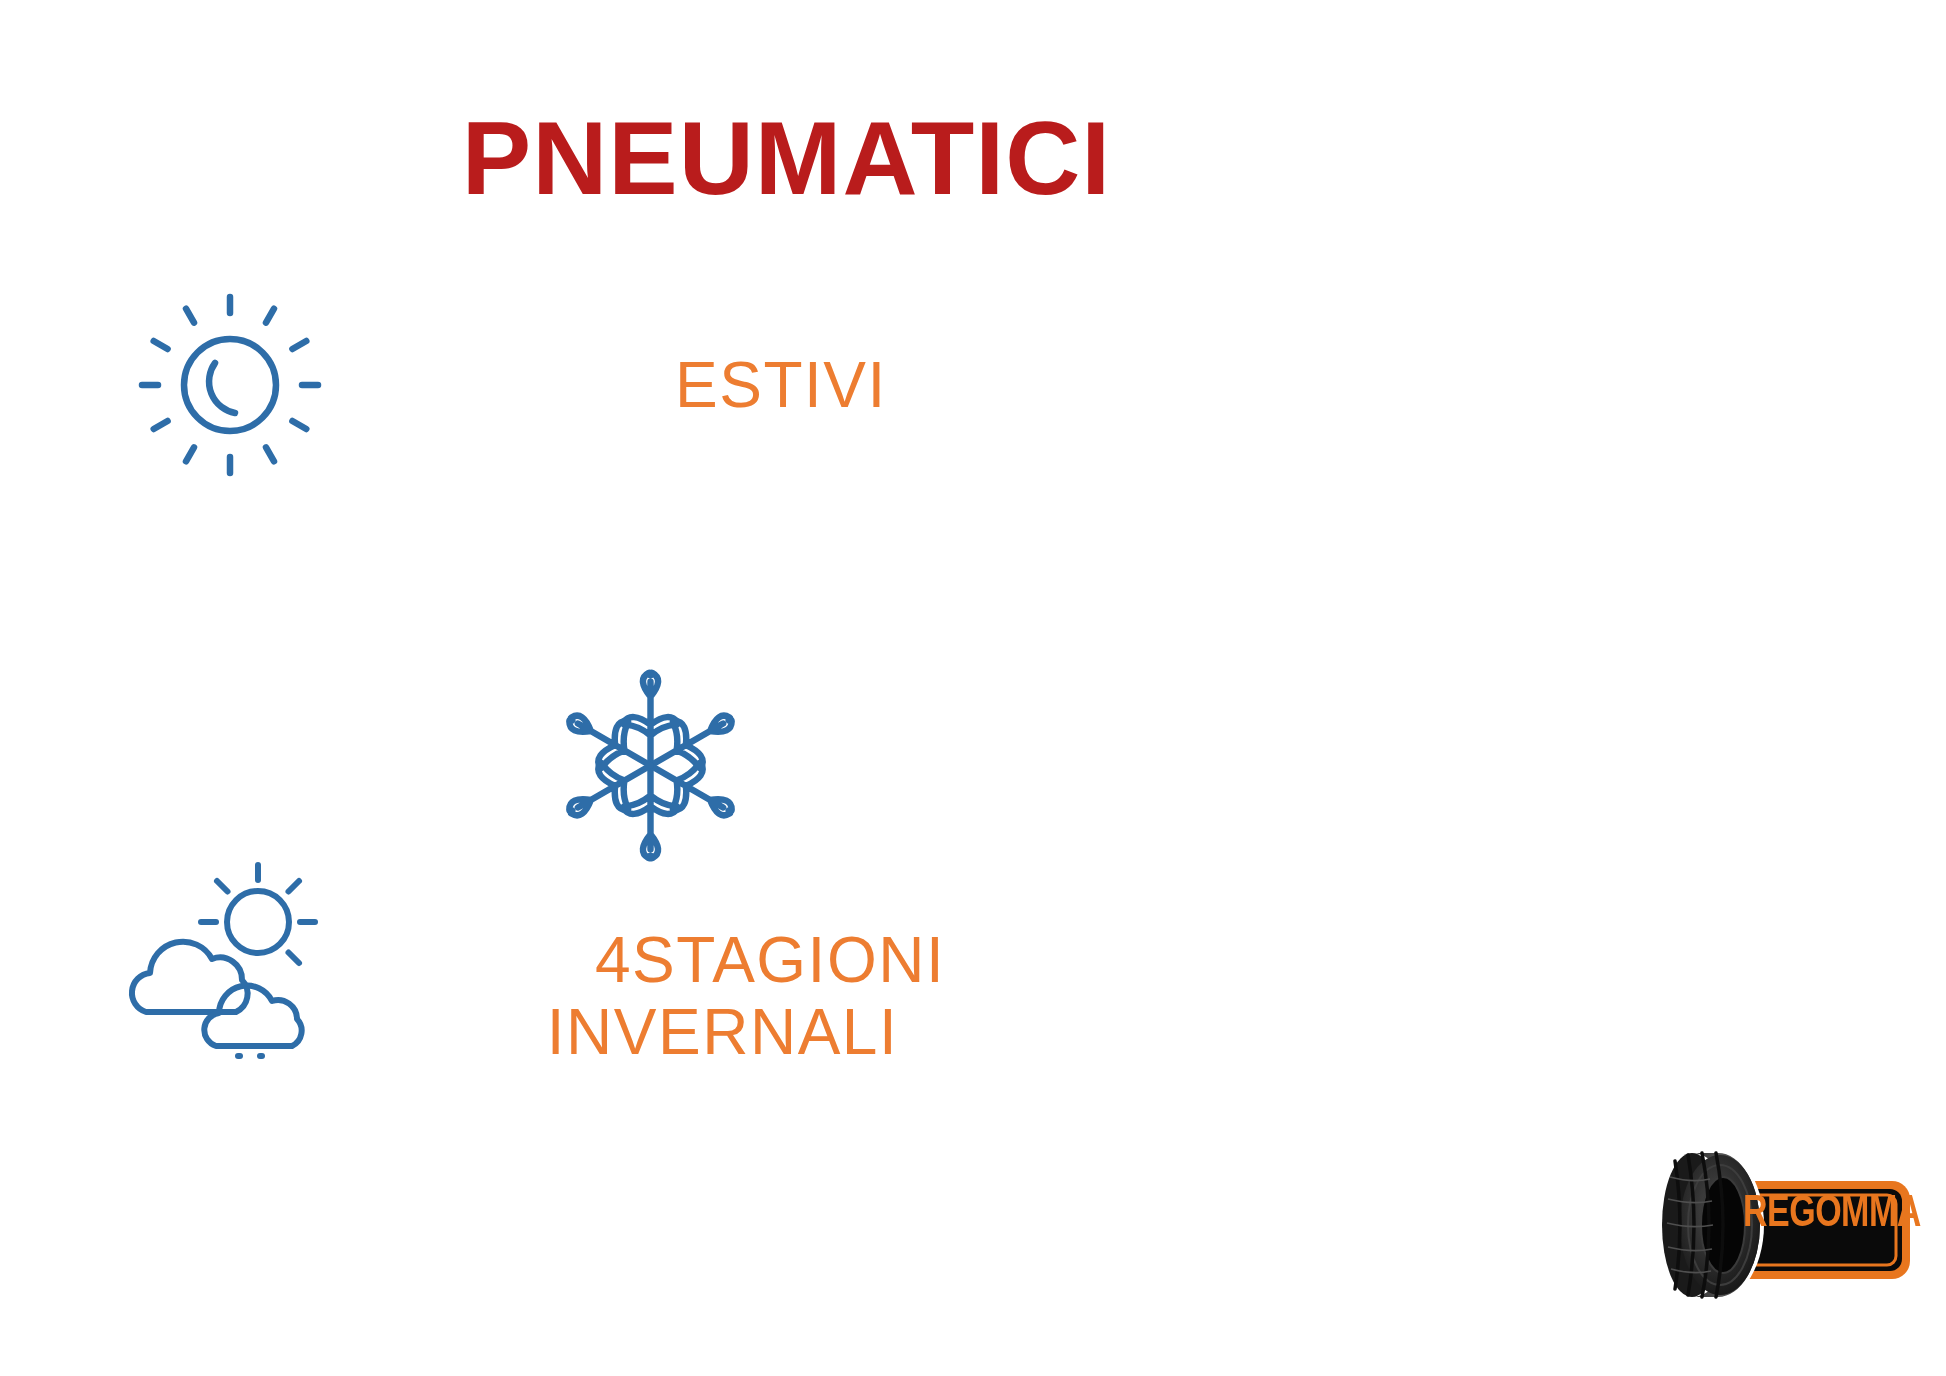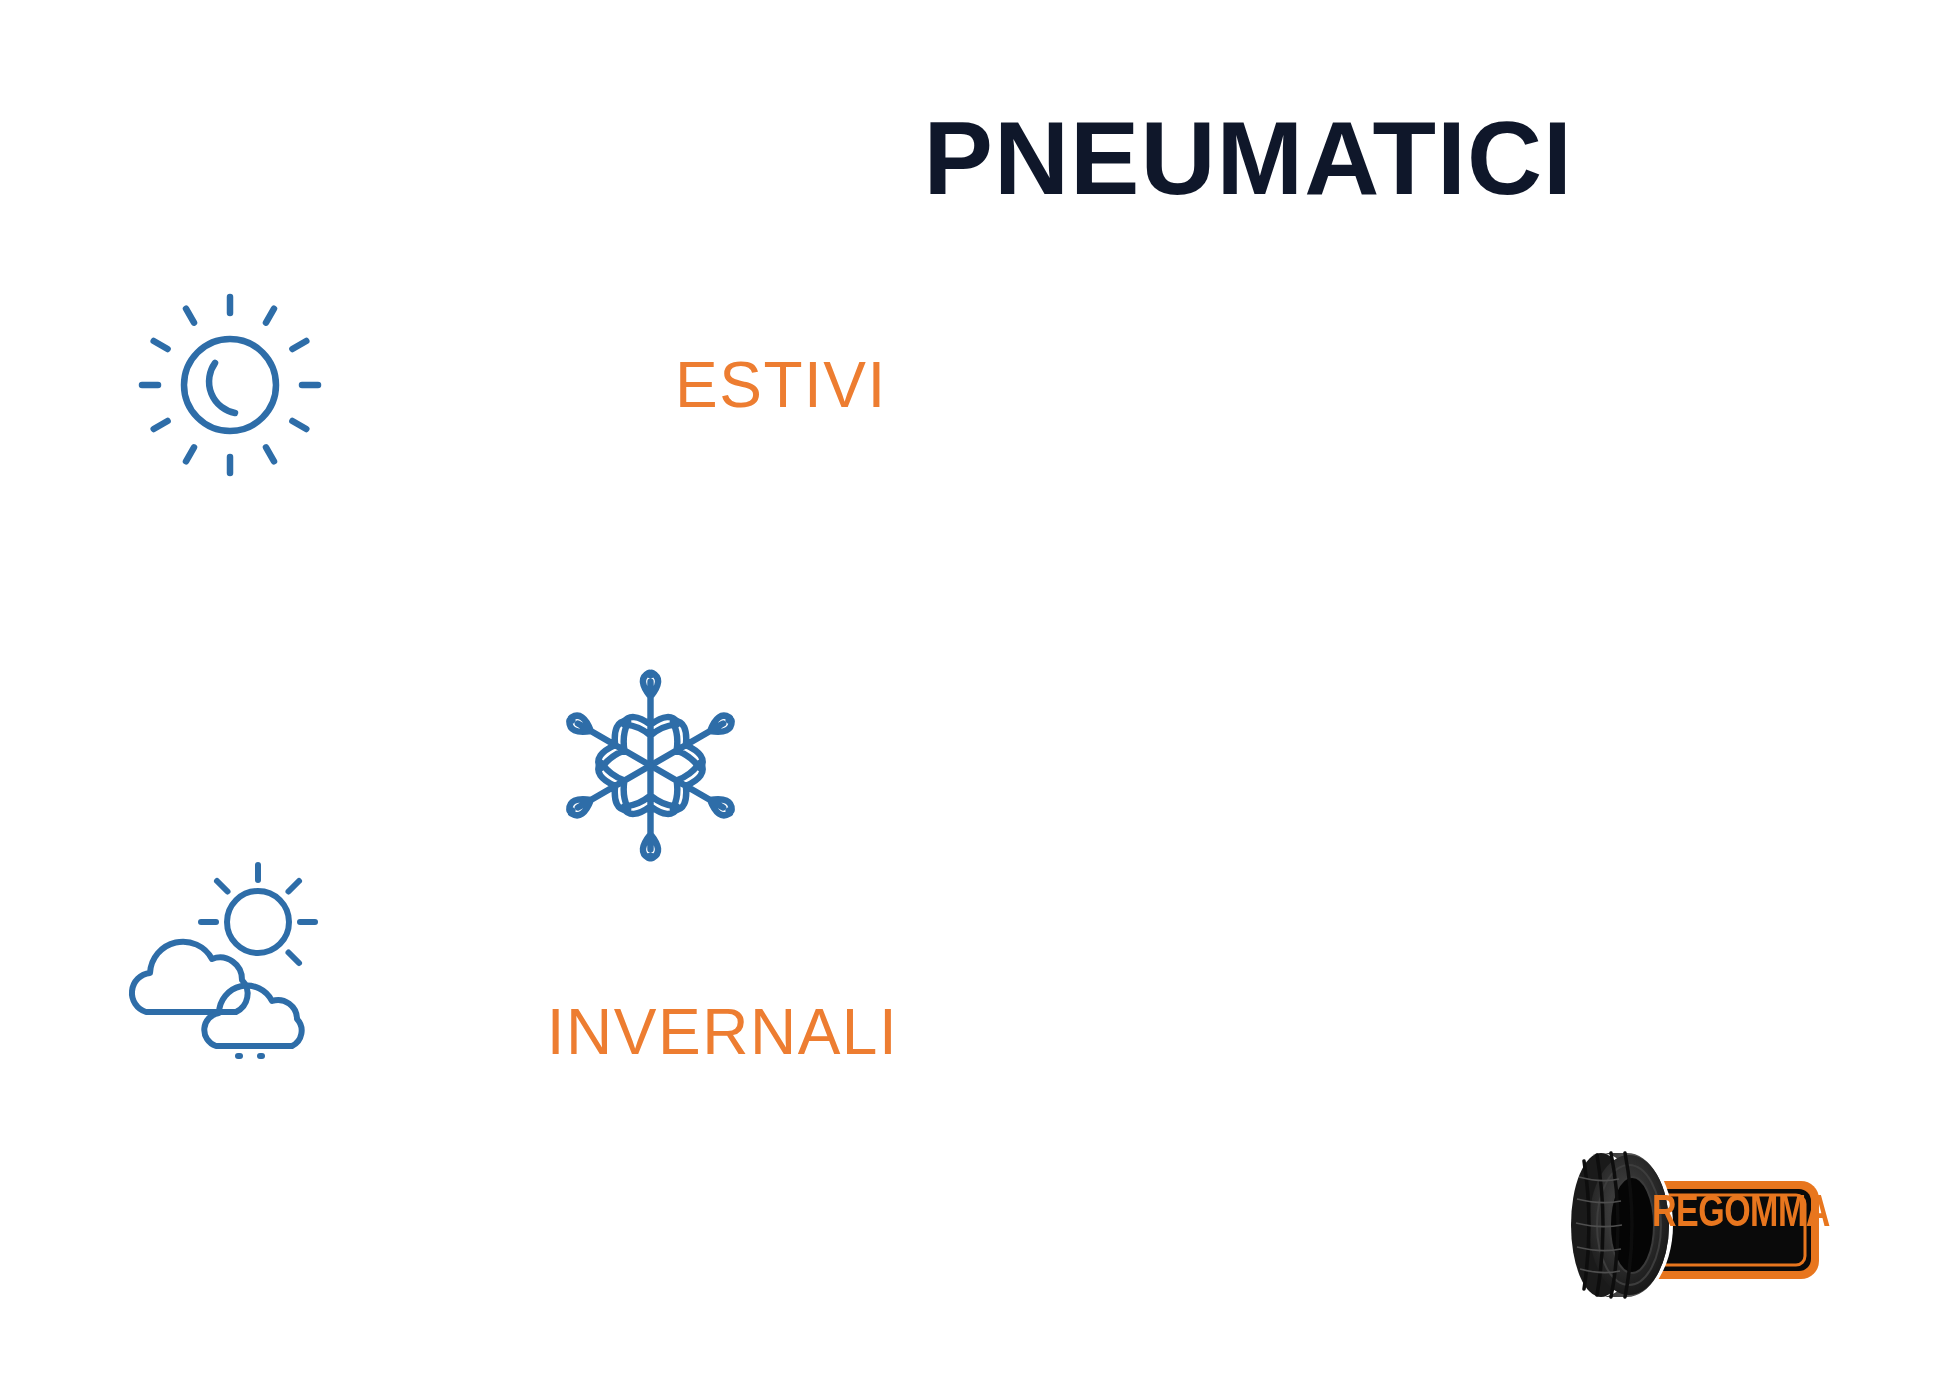--- a/index.html
+++ b/index.html
@@ -15,26 +15,26 @@
     font-family: "Liberation Sans", sans-serif;
     background: #ffffff;
   }
 
   
   #page-title {
     position: absolute;
     left: 0;
     top: 106px;
     width: 1573px;
-    text-align: right;
+    text-align: center;
     font-family: "Liberation Sans", sans-serif;
     font-weight: bold;
     font-size: 104px;
     letter-spacing: 1px;
-    color: #0f172a;
+    color: #b91c1c;
     line-height: 1.0;
     white-space: nowrap;
   }
 
   
   .type-row {
     position: absolute;
     left: 0;
     width: 1300px;
     height: 230px;
@@ -68,21 +68,21 @@
     letter-spacing: 1.5px;
     white-space: nowrap;
   }
   #row-estivi .row-label     { margin-left: 215px; }
   #row-invernali .row-label  { margin-left: 145px; }
   #row-quattro .row-label    { margin-left: 135px; }
 
   
   #brand-logo {
     position: absolute;
-    left: 1539px;
+    left: 1630px;
     top: 1115px;
     width: 290px;
     height: 200px;
   }
   #brand-logo svg { display: block; }
 
   .logo-wordmark {
     position: absolute;
     left: 113px;
     top: 76px;
@@ -218,20 +218,21 @@
                  a19 19 0 0 1 25 18
                  a17 17 0 0 1 -5 27
                  Z"></path>
 
         <line x1="122" y1="196" x2="124" y2="196"></line>
         <line x1="144" y1="196" x2="146" y2="196"></line>
       </g>
     </svg>
   </div>
 
+  <div class="row-label">4STAGIONI</div>
 </div>
 
 <div id="brand-logo">
   <svg width="290" height="200" viewBox="0 0 290 200">
     <defs>
       <radialGradient id="tireSide" cx="45%" cy="40%" r="70%">
         <stop offset="0%" stop-color="#4a4a4a"></stop>
         <stop offset="55%" stop-color="#2b2b2b"></stop>
         <stop offset="100%" stop-color="#111111"></stop>
       </radialGradient>

